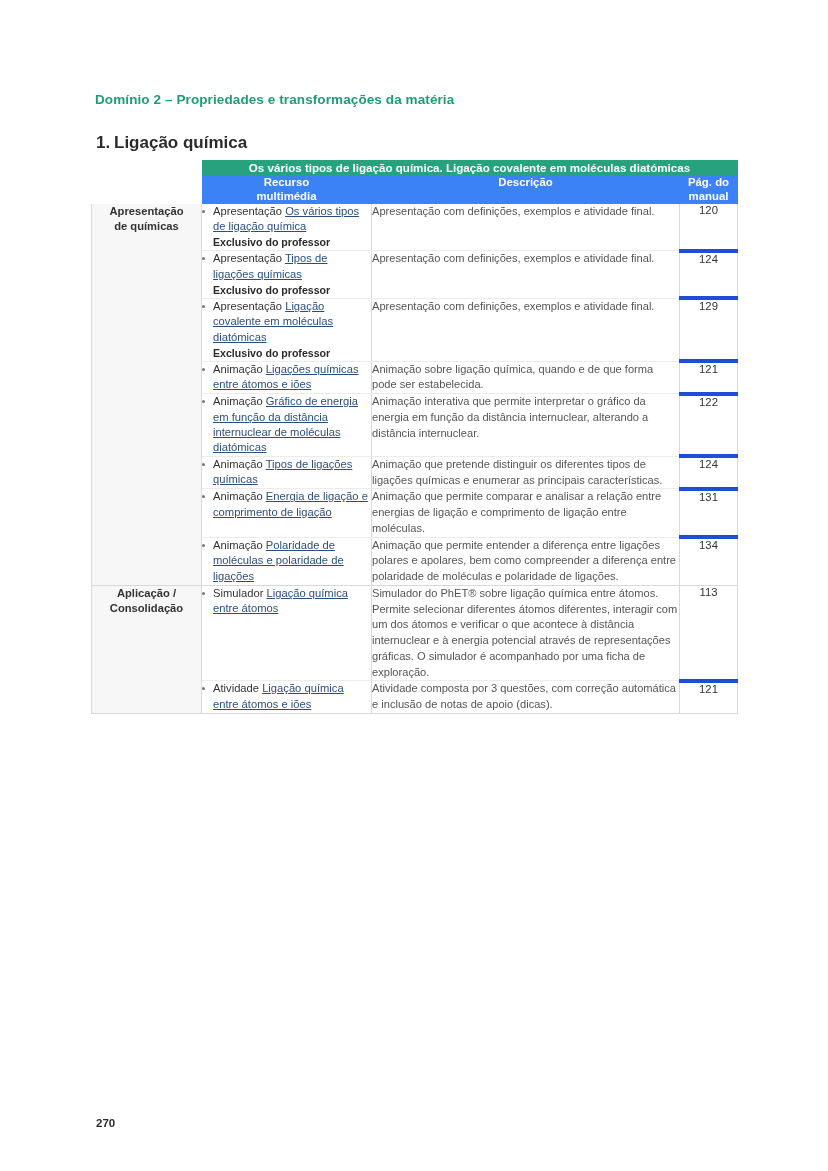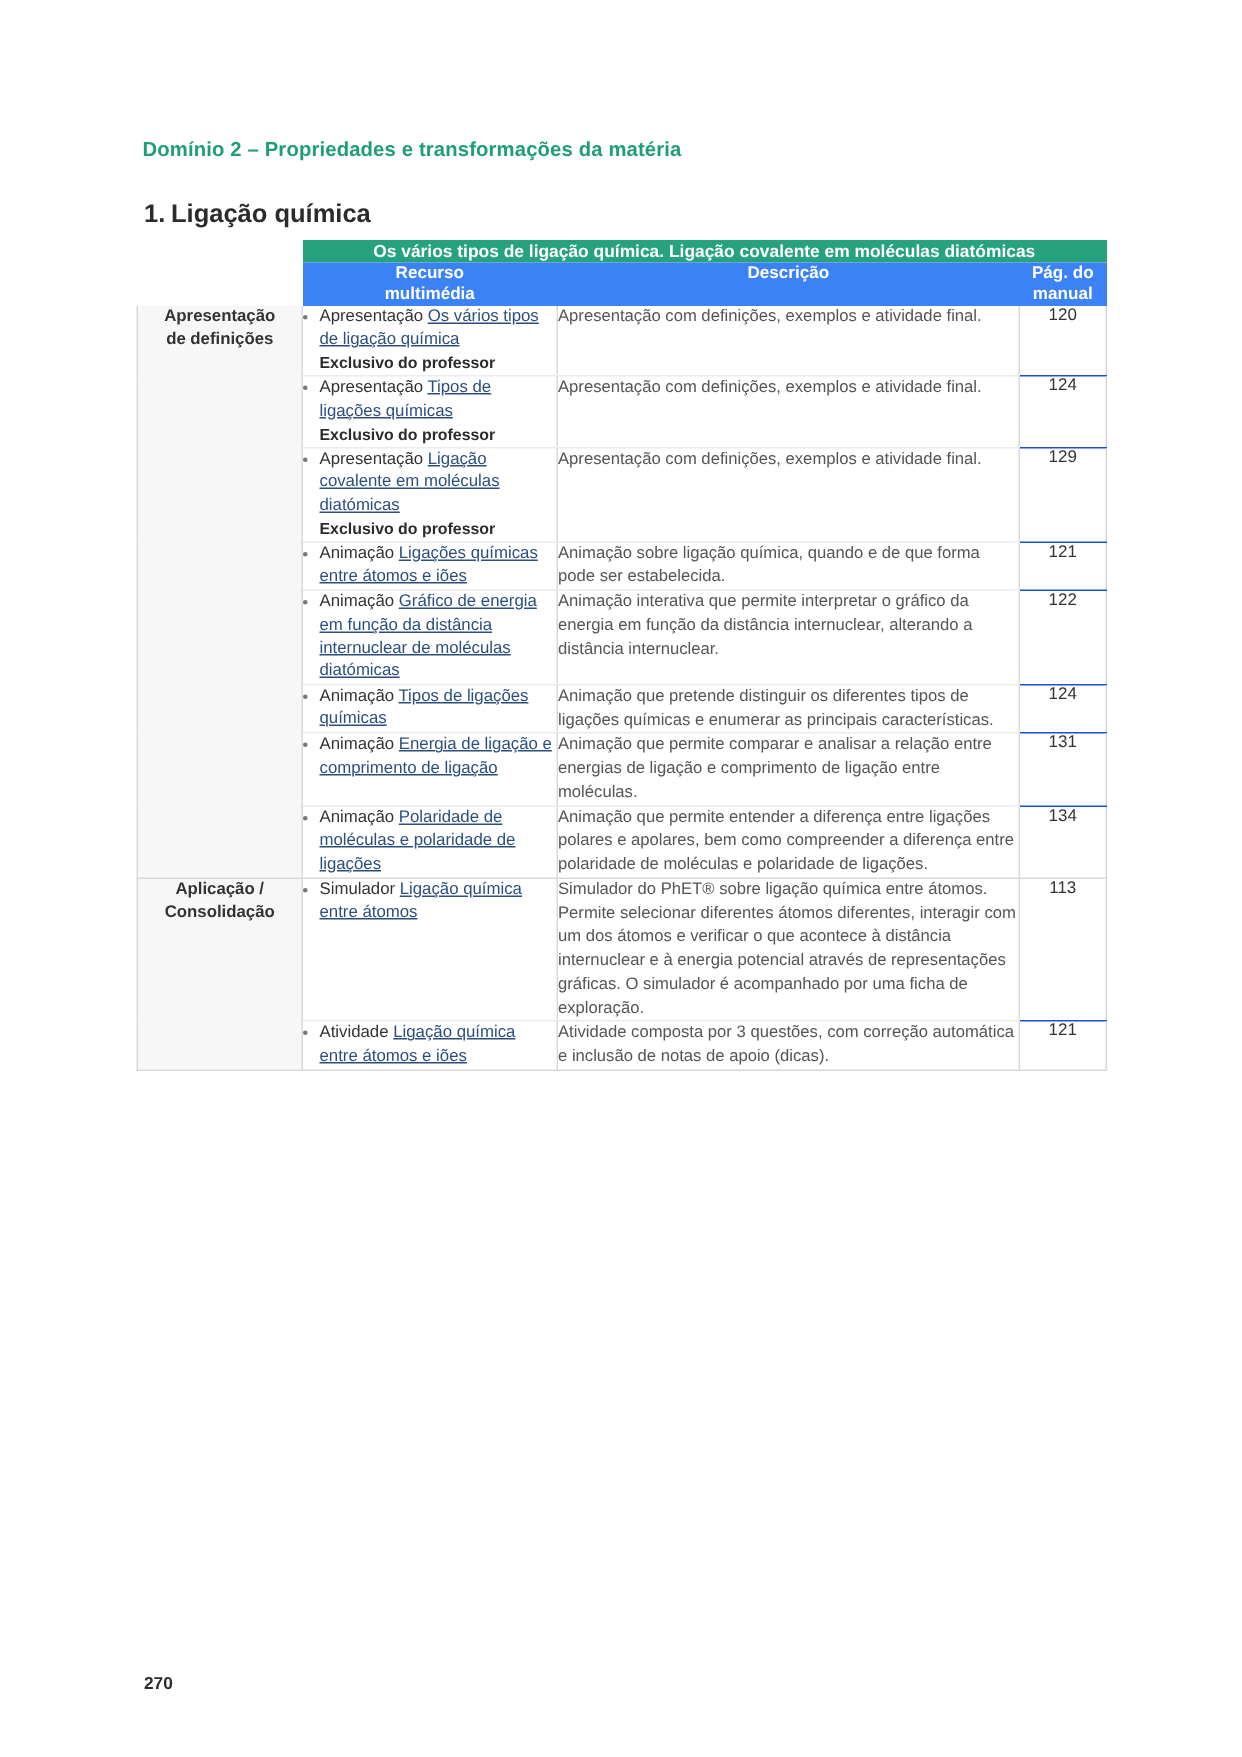--- a/index.html
+++ b/index.html
@@ -101,21 +101,21 @@
     border-right: 1px solid #d9d9d9;
     border-bottom: 1px solid #ececec;
     padding: 10px 12px 10px 10px;
     font-size: 11.1px;
     color: #555;
     line-height: 1.42;
     margin-left: 47px;
   }
   td.cell-pag {
     border-right: 1px solid #d9d9d9;
-    border-bottom: 1px solid #1d4ed8;
+    border-bottom: 4px solid #1d4ed8;
     padding: 10px 6px;
     font-size: 11.3px;
     color: #333;
     text-align: center;
     vertical-align: middle;
   }
   tr.last-of-group td.cell-res,
   tr.last-of-group td.cell-desc,
   tr.last-of-group td.cell-pag {
     border-bottom: 1px solid #d9d9d9;
@@ -198,21 +198,21 @@
         <th class="hdr">Descrição</th>
         <th class="hdr">
           <div>Pág. do</div>
           <div>manual</div>
         </th>
       </tr>
 
       <tr>
         <td class="rowgroup-label" rowspan="8">
           <div>Apresentação</div>
-          <div>de definições</div>
+          <div>de químicas</div>
         </td>
         <td class="cell-res">
           <div class="bullet-line">
             <span>Apresentação </span><a class="lnk" href="#">Os vários tipos de ligação química</a>
             <span class="excl">Exclusivo do professor</span>
           </div>
         </td>
         <td class="cell-desc">Apresentação com definições, exemplos e atividade final.</td>
         <td class="cell-pag">120</td>
       </tr>

